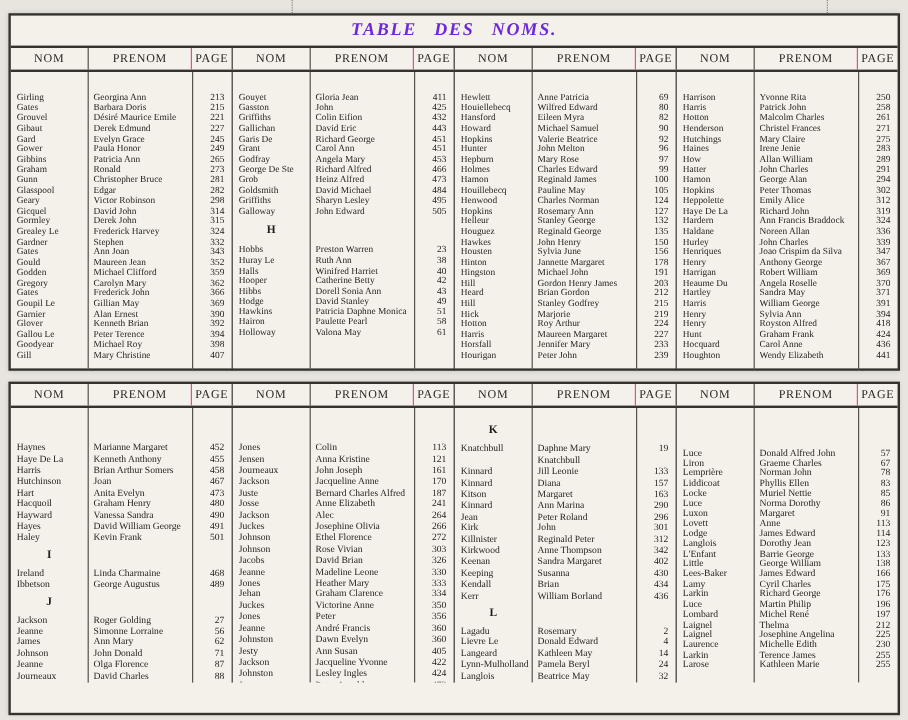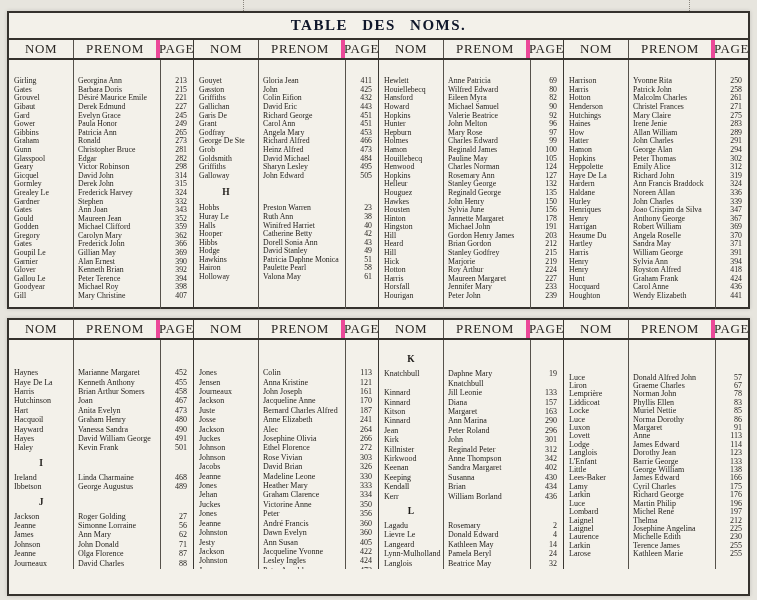--- a/index.html
+++ b/index.html
@@ -13,32 +13,33 @@
     position:absolute;left:7px;width:743px;box-sizing:border-box;
     border:2px solid #35322d;background:#f3f1ea;
     box-shadow:0 0 4px rgba(0,0,0,.15);
   }
   .upper{top:11px;height:298px;}
   .lower{top:318px;height:278px;}
   .title-row{
     height:25px;border-bottom:2px solid #35322d;
     display:flex;align-items:center;justify-content:center;
     font-weight:bold;font-size:15px;letter-spacing:1.5px;word-spacing:9px;
-    color:#0f172a;
+    color:#6d28d9;
+    font-style:italic;
   }
   .header-row{display:flex;height:18px;border-bottom:2px solid #35322d;}
   .header-group{flex:1;display:flex;min-width:0;}
   .gsep{border-left:1.5px solid #3a3732;}
   .h-nom,.h-prenom,.h-page{
     display:flex;align-items:center;justify-content:center;
-    font-size:13px;letter-spacing:.6px;color:#2a2723;white-space:nowrap;overflow:hidden;
+    font-size:10px;letter-spacing:.6px;color:#2a2723;white-space:nowrap;overflow:hidden;
   }
   .h-nom{width:64px;}
   .h-prenom{flex:1;border-left:1px solid #56524b;}
-  .h-page{width:33px;border-left:4px solid #ec4899;}
+  .h-page{width:33px;border-left:1px solid #ec4899;}
   .body-row{display:flex;position:relative;height:calc(100% - 45px);overflow:hidden;}
   .group{flex:1;position:relative;min-width:0;overflow:hidden;--lh:8.6px;font-size:7.8px;}
   .upper .group{--lh:8.6px;}
   .lower .group{--lh:9.4px;font-size:8px;}
   .lower .group:last-child{--lh:8.4px;}
   .vline{position:absolute;top:0;bottom:0;width:1px;background:#56524b;}
   .v1{left:64px;}
   .v2{left:calc(100% - 33px);}
   .row{display:flex;min-height:var(--lh);line-height:var(--lh);position:relative;}
   .nom{width:64px;box-sizing:border-box;padding-left:5px;overflow:hidden;}

